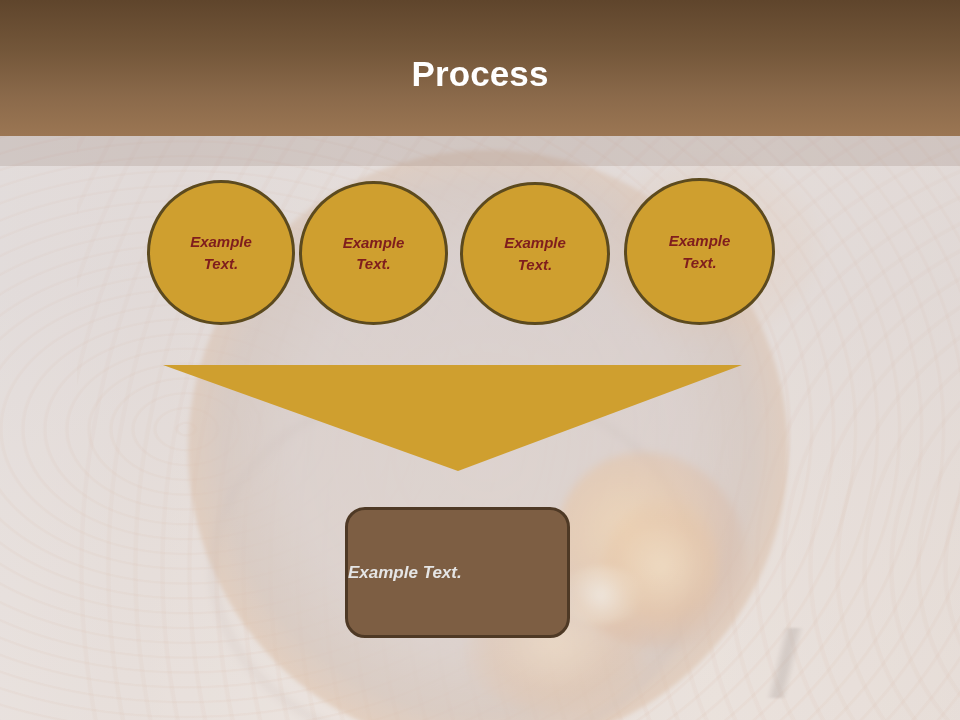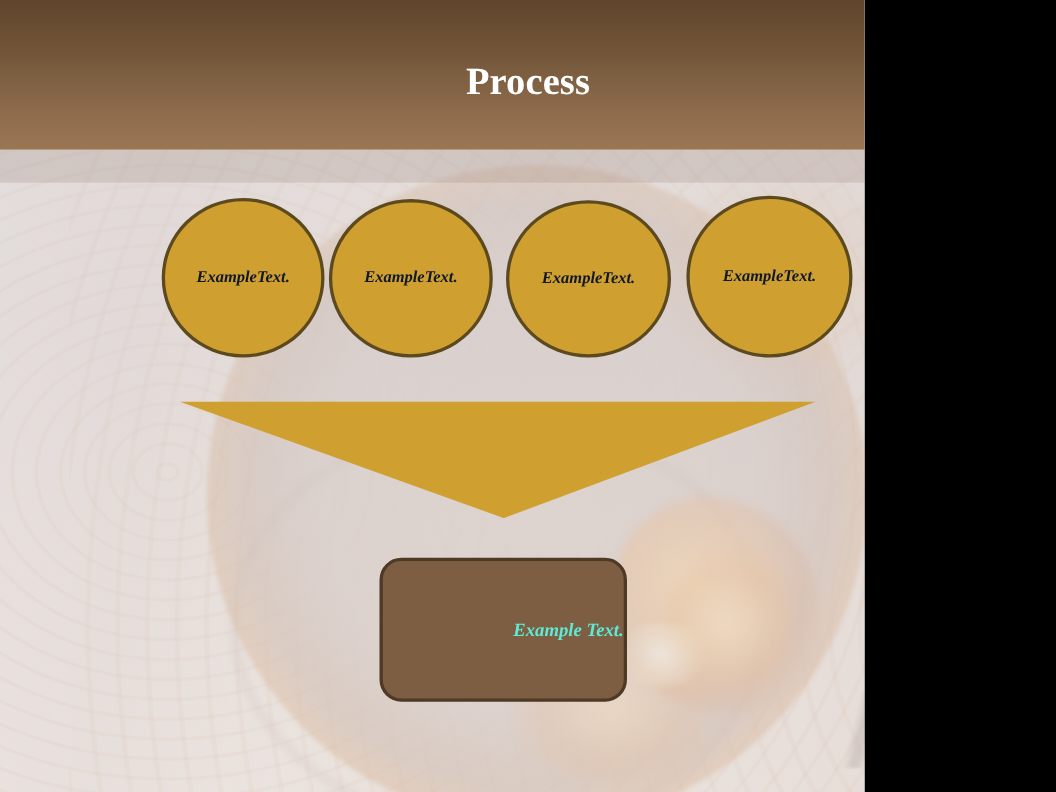--- a/index.html
+++ b/index.html
@@ -4,24 +4,24 @@
 <title>Process Slide</title>
 <style>
   html, body {
     margin: 0;
     padding: 0;
     background: #000;
   }
 
   .slide {
     position: relative;
-    width: 786px;
+    width: 960px;
     height: 720px;
     overflow: hidden;
-    font-family: Liberation Serif, serif;
+    font-family: Liberation Sans, sans-serif;
     background: #d8d2d0;
   }
 
   
   .bg-photo {
     position: absolute;
     inset: 0;
     overflow: hidden;
   }
 
@@ -241,23 +241,24 @@
   .title-rest   { font-weight: normal; }
 
   
   .circle {
     position: absolute;
     border-radius: 50%;
     background: #cf9f2f;
     border: 3px solid #5c4a1e;
     box-sizing: border-box;
     display: flex;
+    flex-direction: column;
     align-items: center;
     justify-content: center;
-    color: #0f172a;
+    color: #7f1d1d;
     font-weight: bold;
     font-style: italic;
     font-size: 15px;
     line-height: 1.42;
     text-align: center;
     z-index: 6;
   }
   .circle .ln { display: block; }
 
   .c1 { left: 147px; top: 180px; width: 148px; height: 145px; }
@@ -282,22 +283,22 @@
     left: 345px;
     top: 507px;
     width: 225px;
     height: 131px;
     border-radius: 20px;
     background: #7d5e43;
     border: 3px solid #4e3925;
     box-sizing: border-box;
     display: flex;
     align-items: center;
-    justify-content: flex-end;
-    color: #5eead4;
+    justify-content: flex-start;
+    color: #e5e5e5;
     font-weight: bold;
     font-style: italic;
     font-size: 17px;
     z-index: 6;
   }
 </style>
 </head>
 <body>
 
 <div class="slide">

